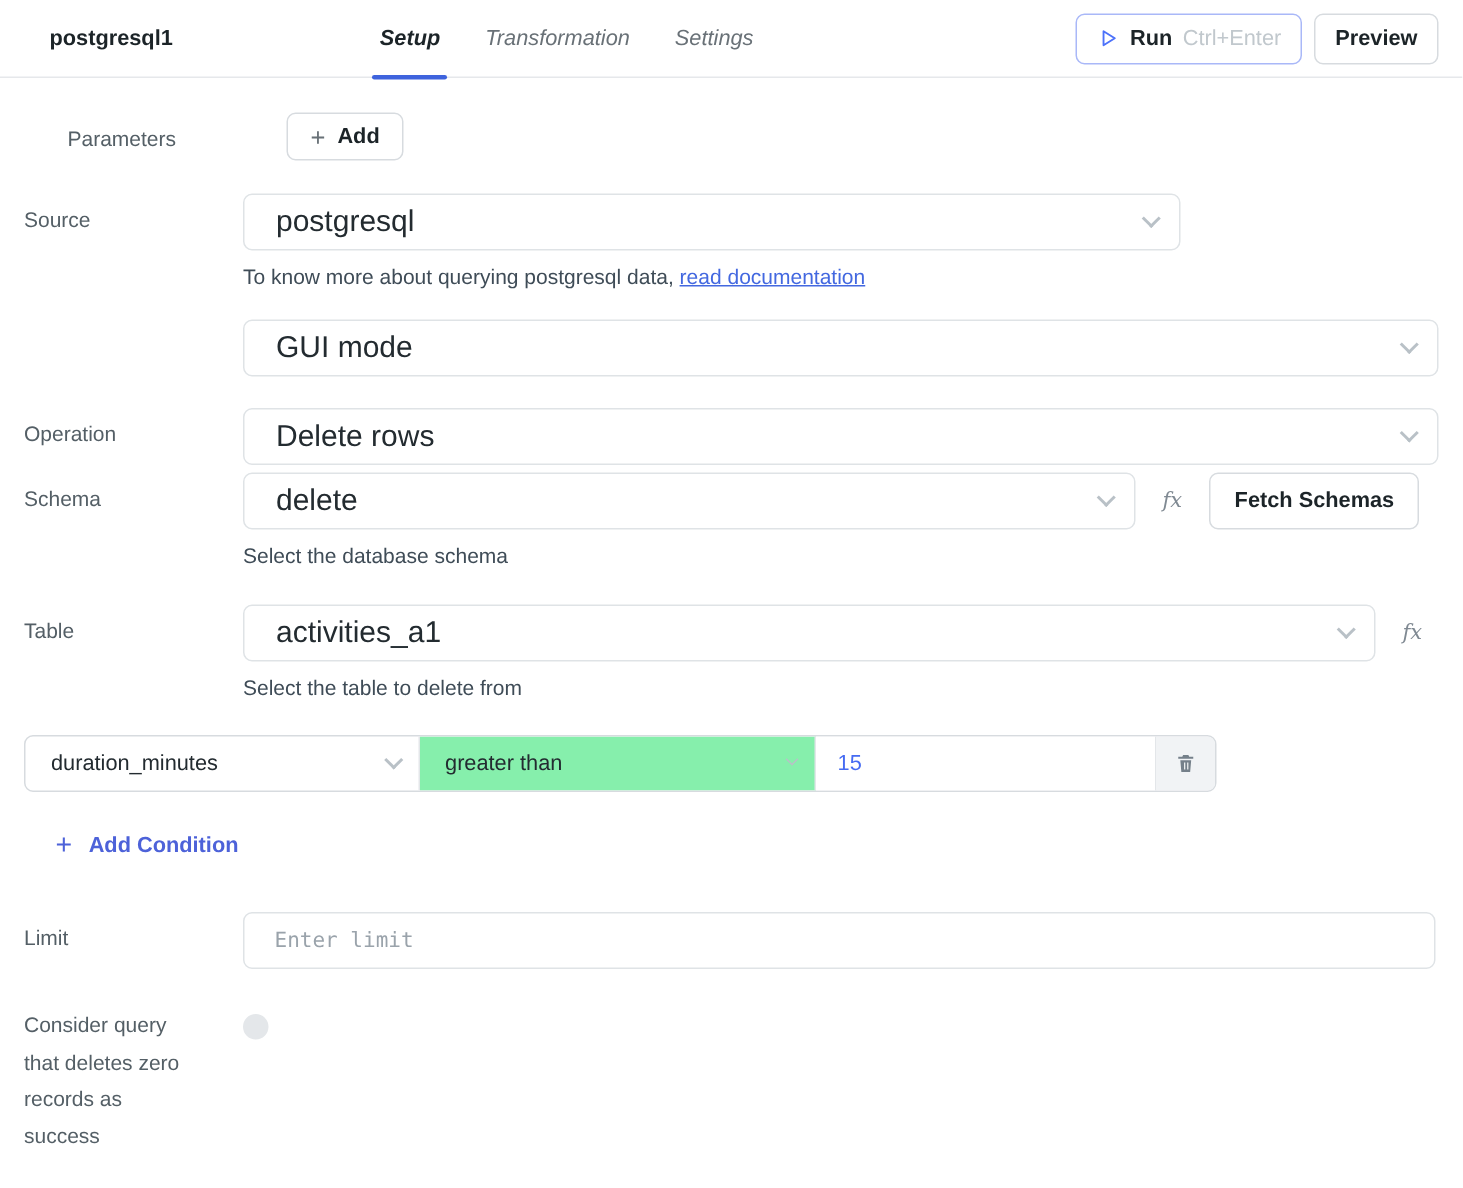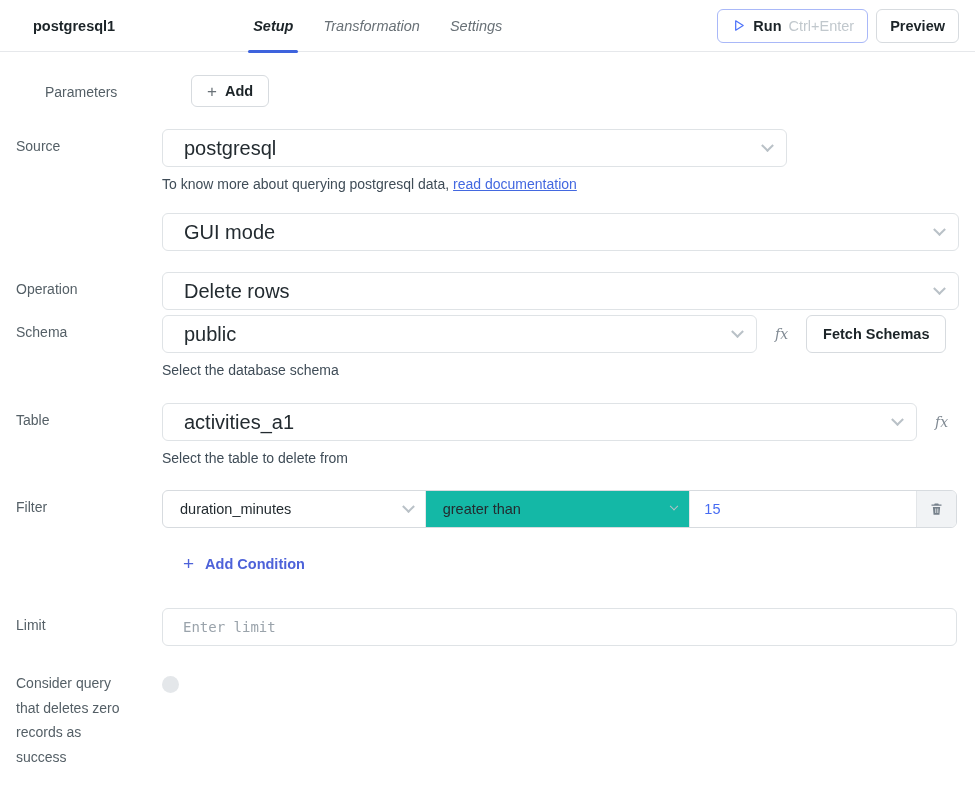--- a/index.html
+++ b/index.html
@@ -53,21 +53,21 @@
   .source-dd { width:625px; }
   .schema-line { display:flex; align-items:center; gap:18px; }
   .schema-dd { width:595px; }
   .table-line { display:flex; align-items:center; gap:18px; }
   .table-dd { width:755px; }
 
   
   .filter-row { display:flex; align-items:stretch; height:38px; border:1px solid #d7dbdf; border-radius:6px; background:#fff; overflow:hidden; width:795px; }
   .fseg { display:flex; align-items:center; padding:0 12px 0 17px; font-size:14.5px; color:#232b30; }
   .fseg-col { width:263px; border-right:1px solid #e3e6e9; cursor:pointer; }
-  .fseg-op { width:265px; border-right:1px solid #e3e6e9; background:#14b8a6; cursor:pointer;align-items:center; }
+  .fseg-op { width:265px; border-right:1px solid #e3e6e9; background:#86efac; cursor:pointer;align-items:center; }
   .fseg-val { width:227px; border-right:1px solid #e3e6e9; padding:0; }
   .fseg-val input { width:100%; height:100%; border:none; outline:none; padding:0 14px; font-size:14.5px; color:#466bf2; font-family:"Liberation Sans", sans-serif; background:#fff; }
   .fseg-trash { width:39px; background:#f1f3f5; display:flex; align-items:center; justify-content:center; cursor:pointer; }
   .fseg .dd-text { flex:1; }
 
   .add-condition { display:inline-flex; align-items:center; gap:11px; margin:26px 0 0 21px; color:#4d62d9; font-size:14.5px; font-weight:600; cursor:pointer; }
   .add-condition .plus { font-size:19px; font-weight:400; line-height:1; }
 
   .limit-input { width:795px; height:38px; border:1px solid #dfe3e6; border-radius:6px; padding:0 20px; font-size:14px; font-family:"DejaVu Sans Mono", monospace; color:#232b30; outline:none; background:#fff; }
   .limit-input::placeholder { color:#9aa3ab; }
@@ -145,21 +145,21 @@
         <span class="chev"></span>
       </div>
     </div>
   </div>
 
   <div class="frow row-schema">
     <div class="flabel">Schema</div>
     <div class="fcontent">
       <div class="schema-line">
         <div class="dd schema-dd">
-          <span class="dd-text">public</span>
+          <span class="dd-text">delete</span>
           <span class="chev"></span>
         </div>
         <span class="fx">fx</span>
         <button class="fetch-btn">Fetch Schemas</button>
       </div>
       <div class="help-text">Select the database schema</div>
     </div>
   </div>
 
   <div class="frow row-table">
@@ -170,21 +170,20 @@
           <span class="dd-text">activities_a1</span>
           <span class="chev"></span>
         </div>
         <span class="fx">fx</span>
       </div>
       <div class="help-text">Select the table to delete from</div>
     </div>
   </div>
 
   <div class="frow row-filter">
-    <div class="flabel">Filter</div>
     <div class="fcontent">
       <div class="filter-row">
         <div class="fseg fseg-col">
           <span class="dd-text">duration_minutes</span>
           <span class="chev"></span>
         </div>
         <div class="fseg fseg-op">
           <span class="dd-text">greater than</span>
           <span class="chev chev-sm"></span>
         </div>

